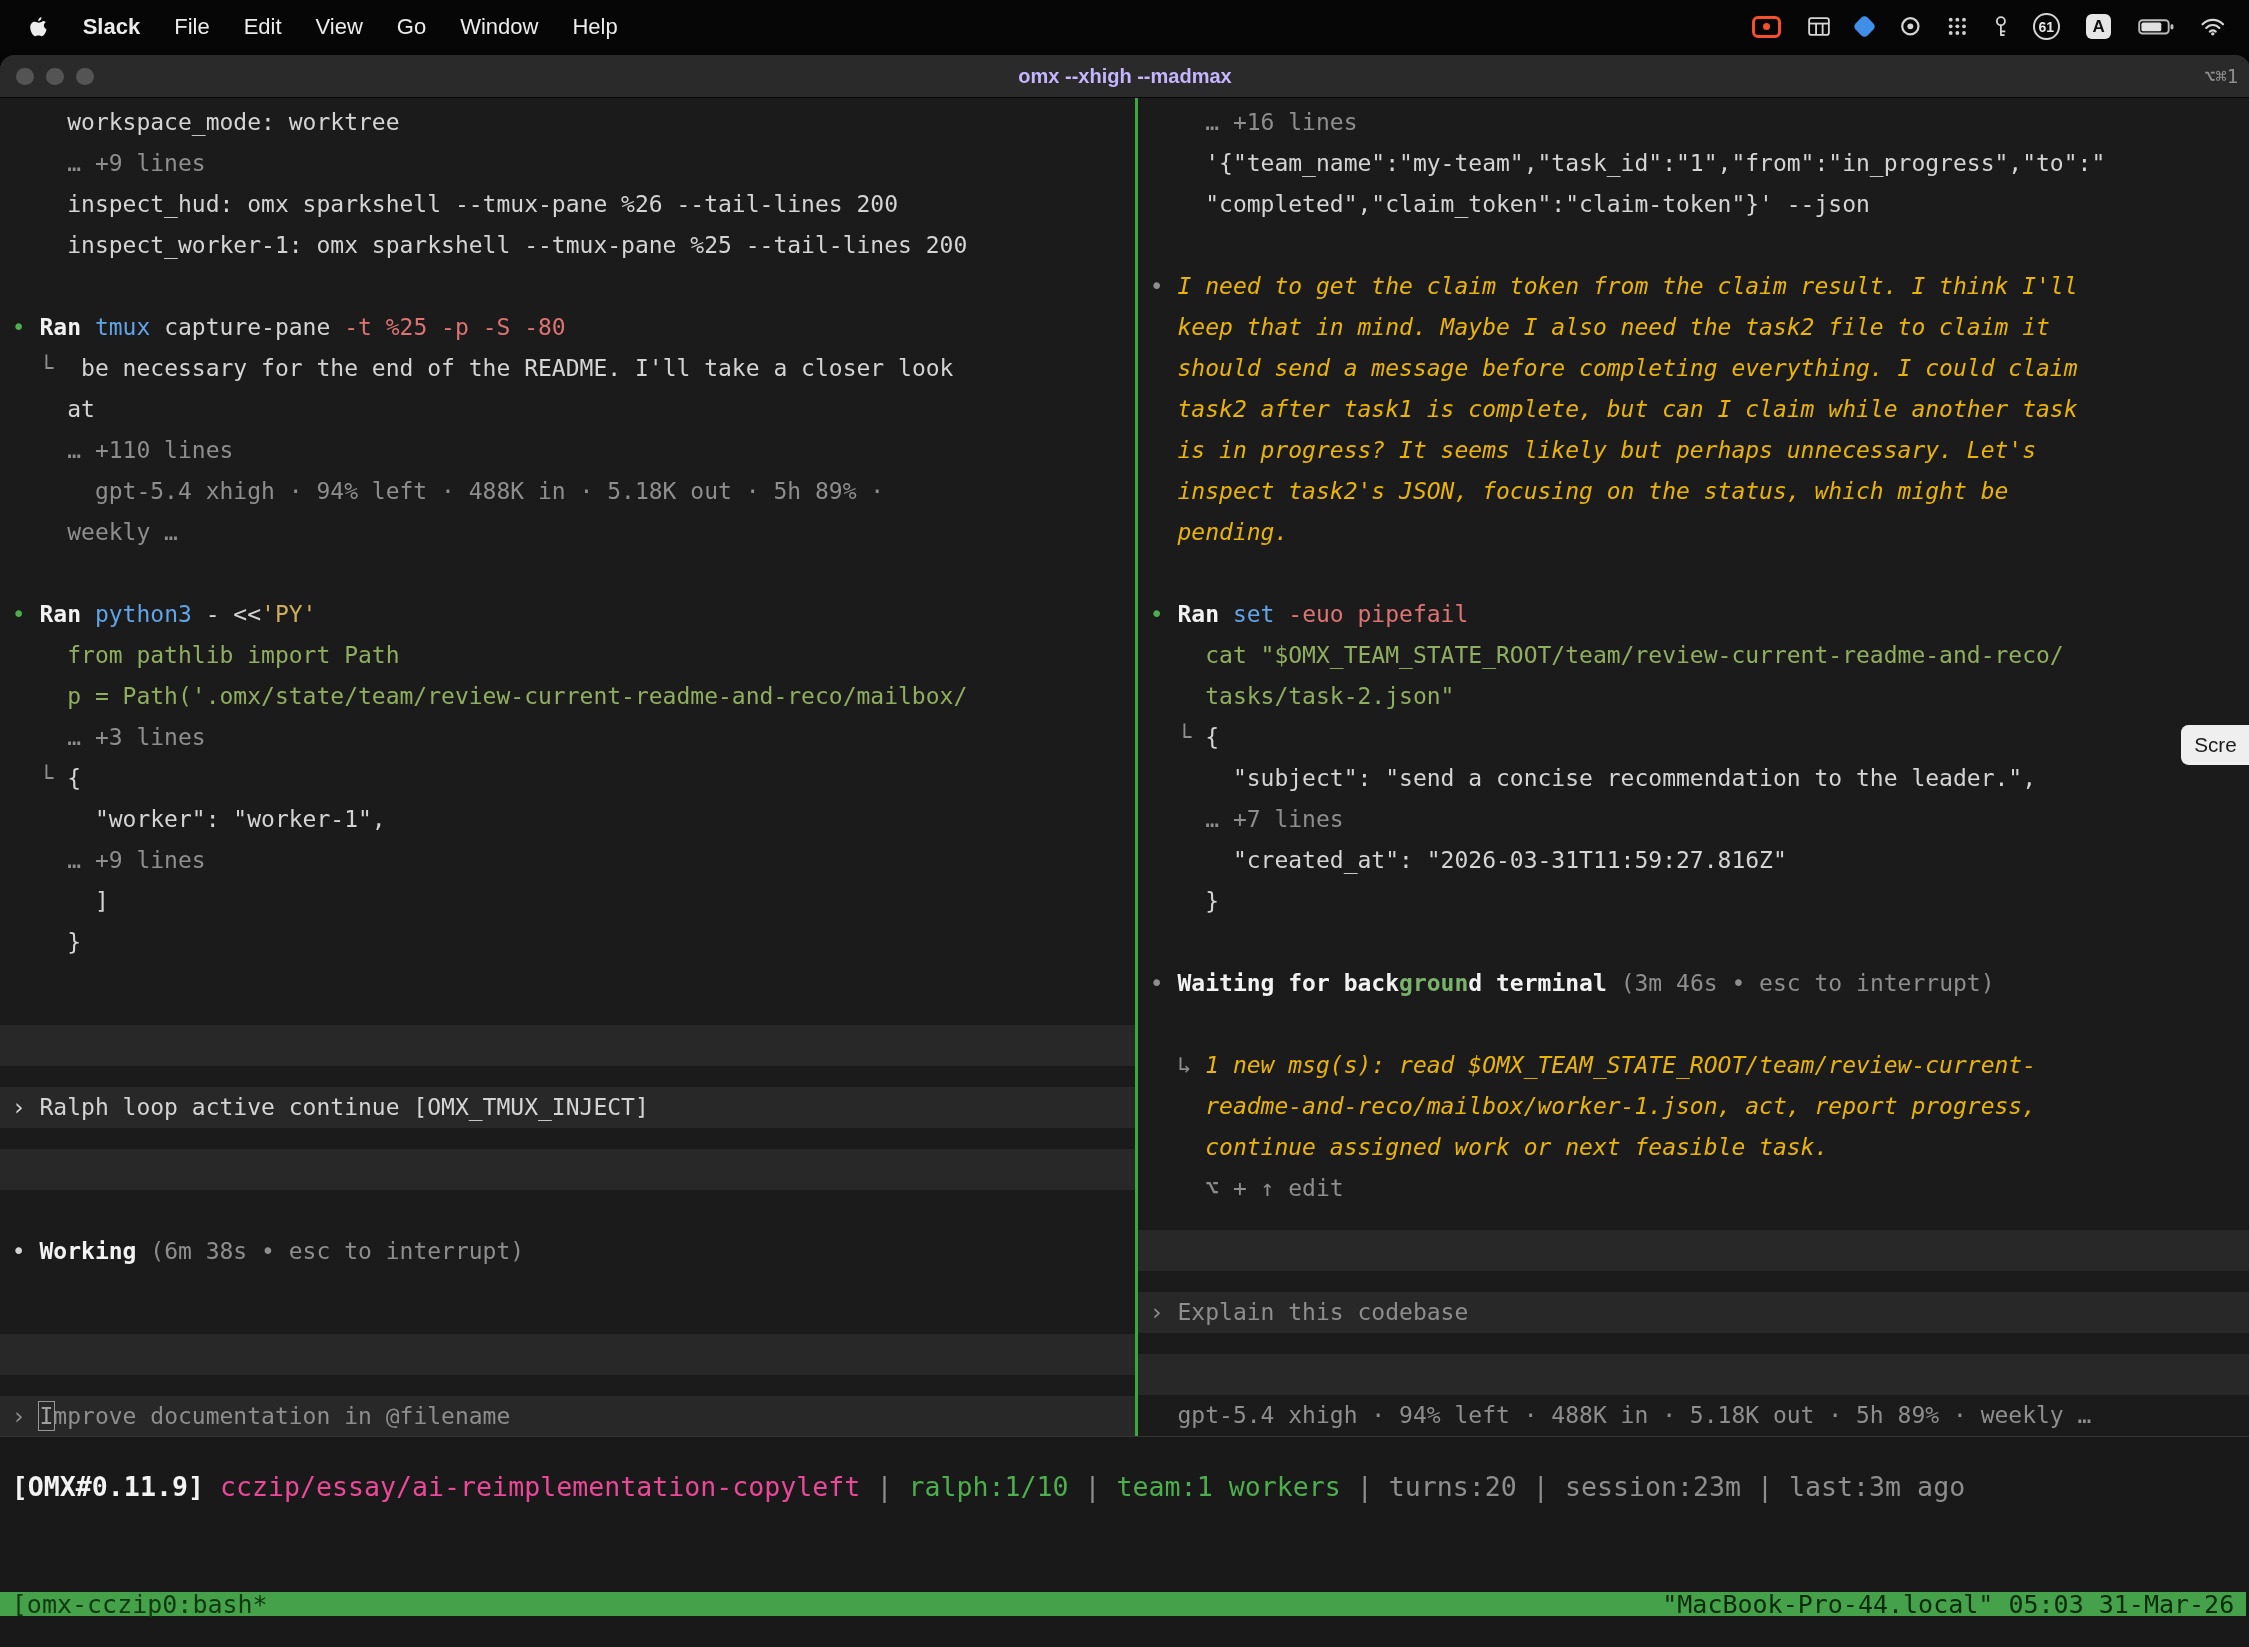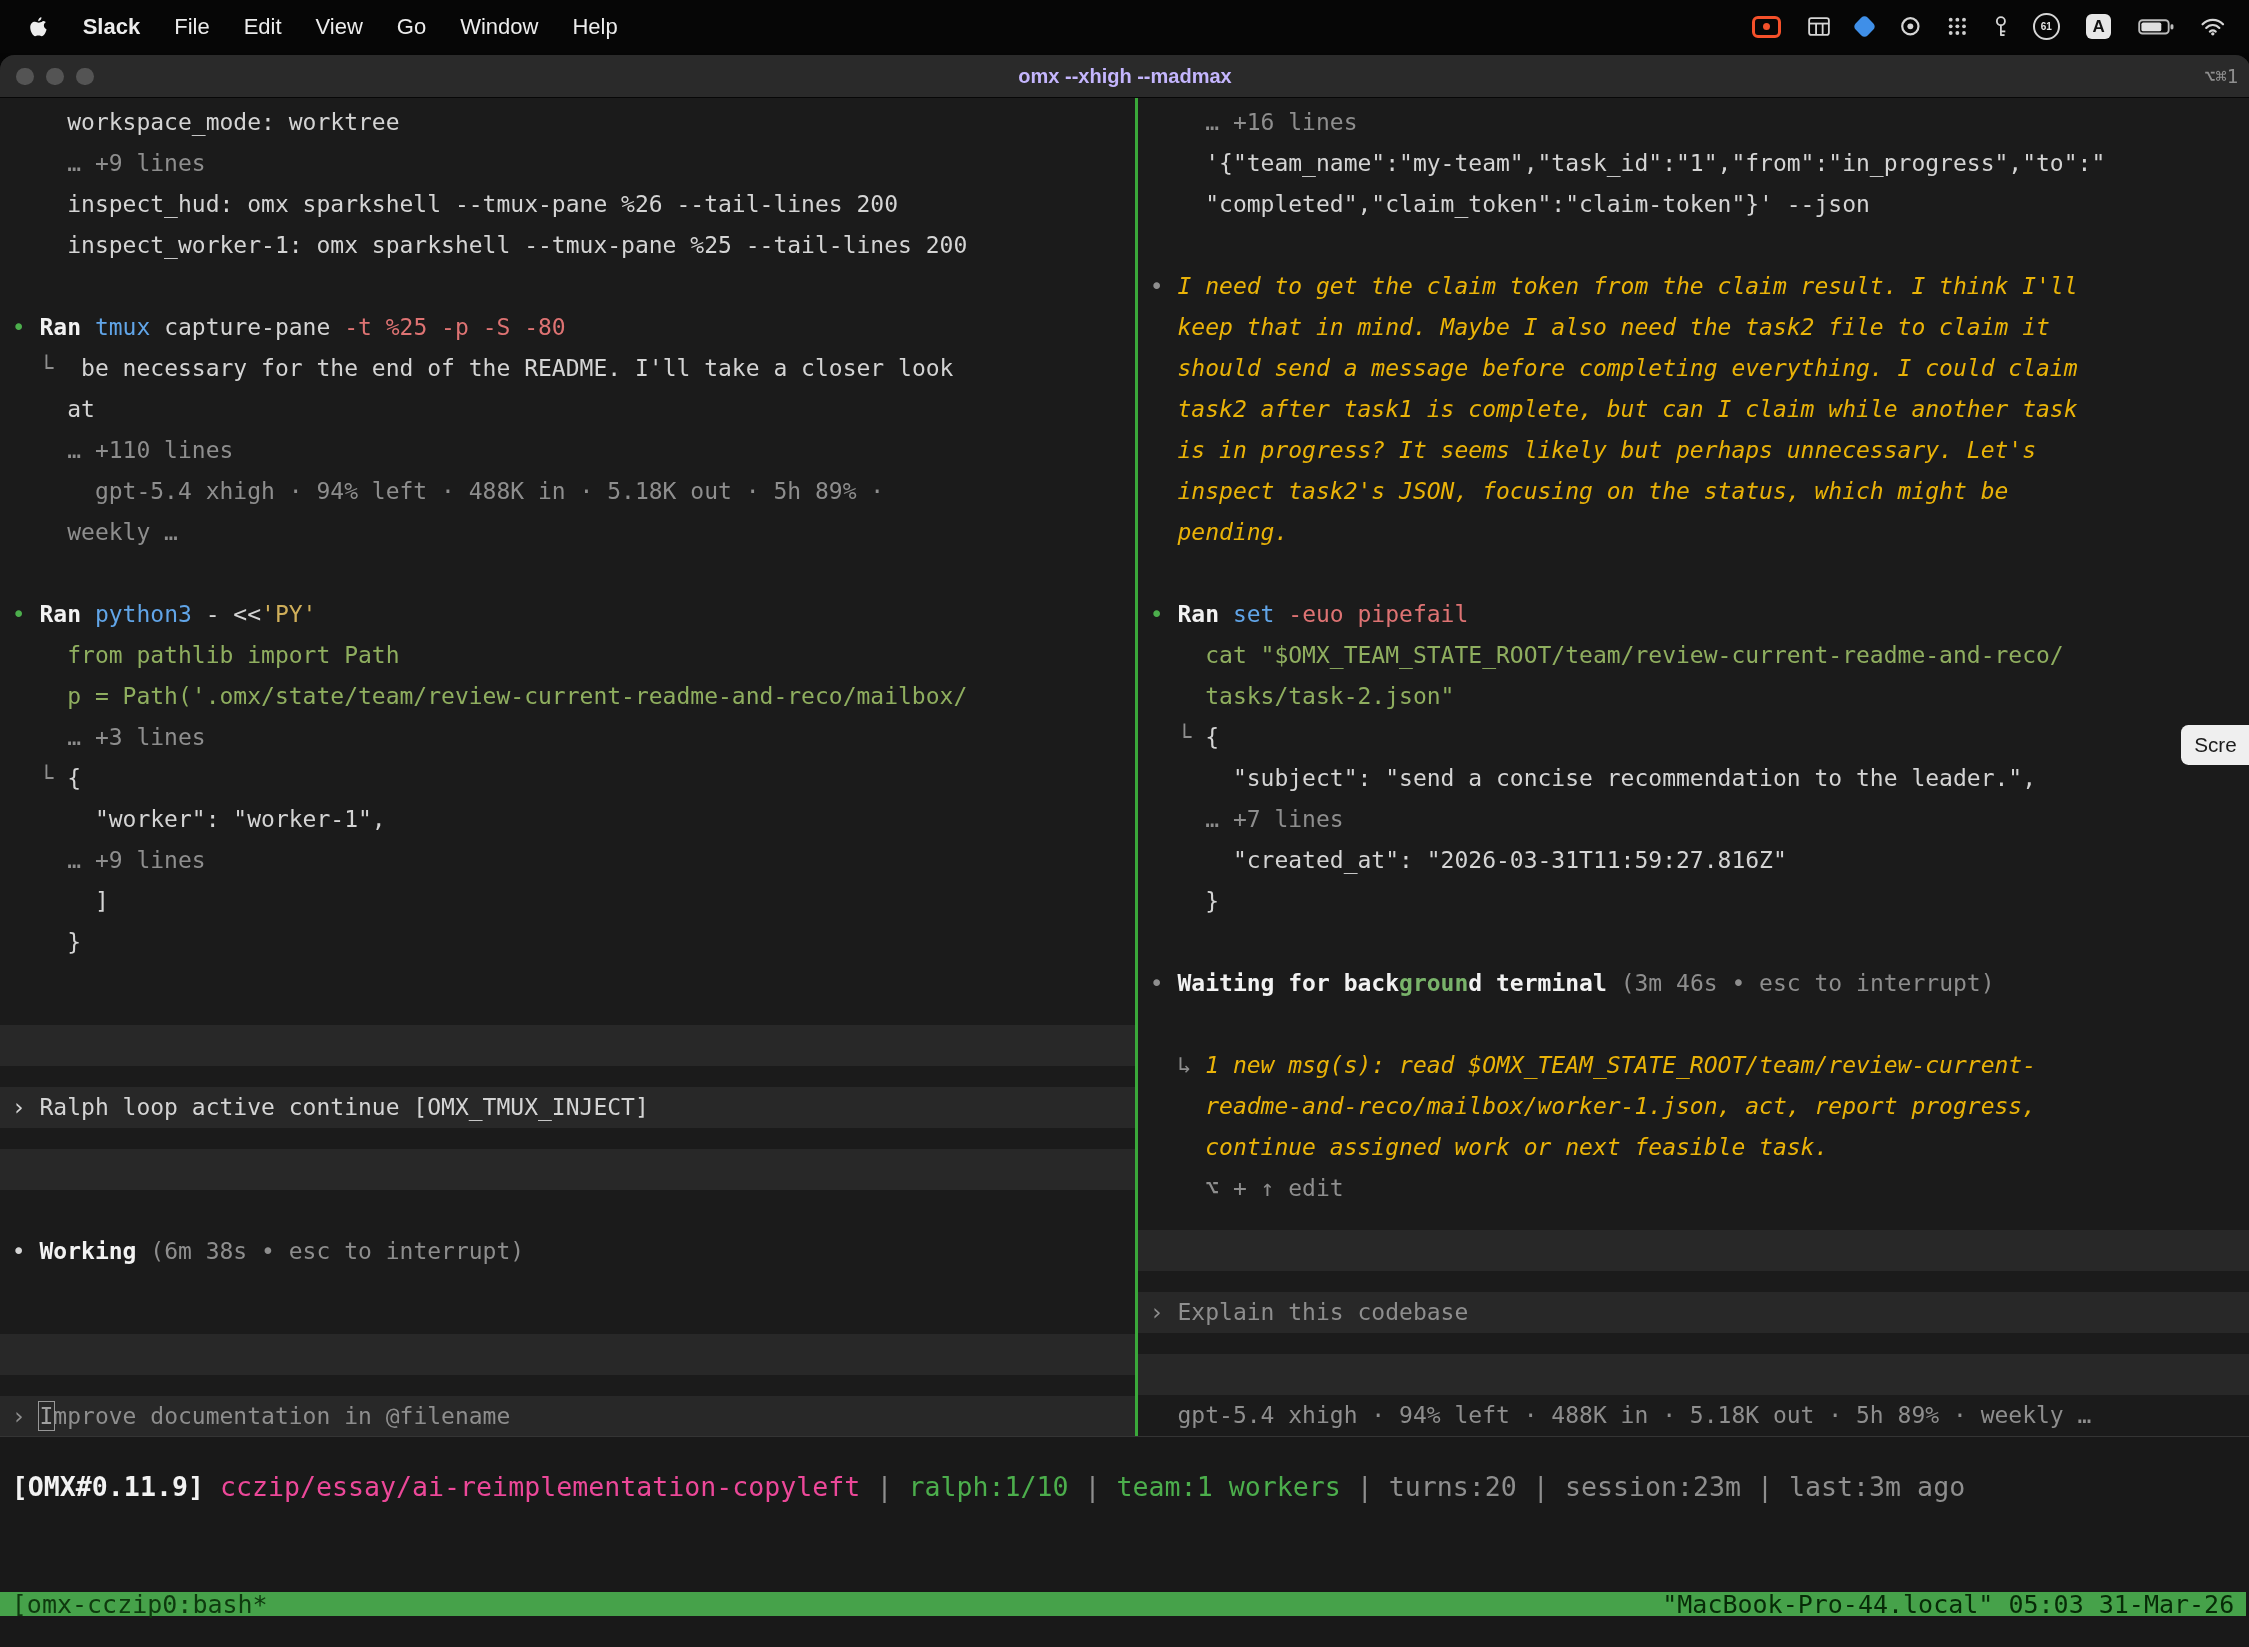--- a/index.html
+++ b/index.html
@@ -13,21 +13,21 @@
   .menubar-left { display:flex; align-items:center; gap:34px; font-size:22px; }
   .apple { display:flex; align-items:center; }
   .menu-item { cursor:default; white-space:nowrap; }
   .app-name { font-weight:700; }
   .menubar-right { display:flex; align-items:center; gap:26.6px; }
   .mb-icon { display:flex; align-items:center; justify-content:center; }
   .rec { width:29.5px; height:22px; border:3px solid #f4502a; border-radius:5.9px; }
   .rec-dot { width:7.4px; height:7.4px; border-radius:50%; background:#f4502a; }
   .blue-diamond { width:17px; height:17px; background:#3f8fe8; border-radius:4.4px; transform:rotate(45deg); }
   .gauge { width:26.6px; height:26.6px; border:2.2px solid #d5d5d5; border-radius:50%; }
-  .gauge-num { font-size:10px; color:#e5e5e5; font-weight:700; }
+  .gauge-num { font-size:14px; color:#e5e5e5; font-weight:700; }
   .inputsrc { width:25px; height:25px; background:#e6e6e6; border-radius:5.9px; color:#111;
               font-size:17px; font-weight:700; }
 
   
   .window { position:absolute; top:55px; left:0; right:0; bottom:0; background:#191919;
             border-radius:14.8px 14.8px 0 0; overflow:hidden; }
   .titlebar { position:absolute; top:0; left:0; right:0; height:43px; background:#2a2a2a;
               border-bottom:0.7px solid #070707; }
   .traffic { position:absolute; left:16px; top:0; height:43px; display:flex; align-items:center; gap:12.5px; }
   .tl { width:17.7px; height:17.7px; border-radius:50%; background:#545454; }

